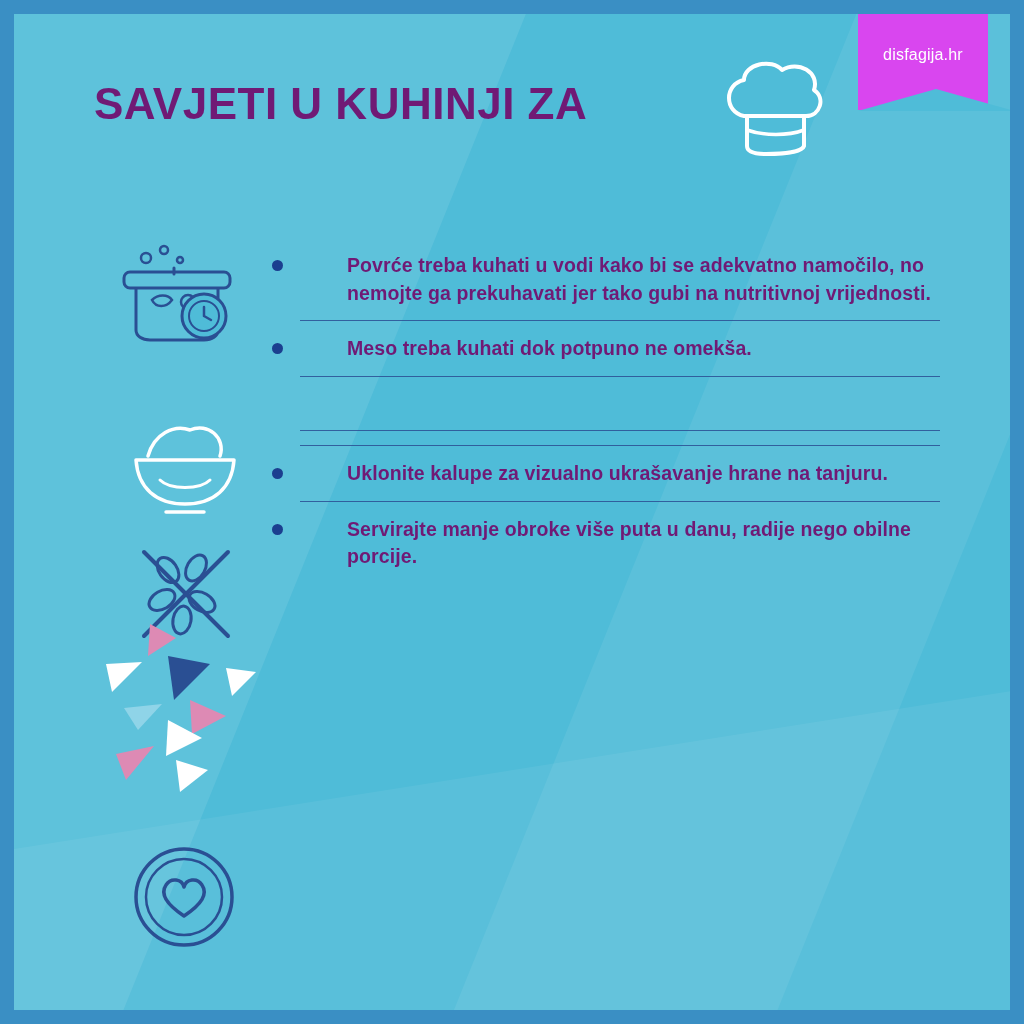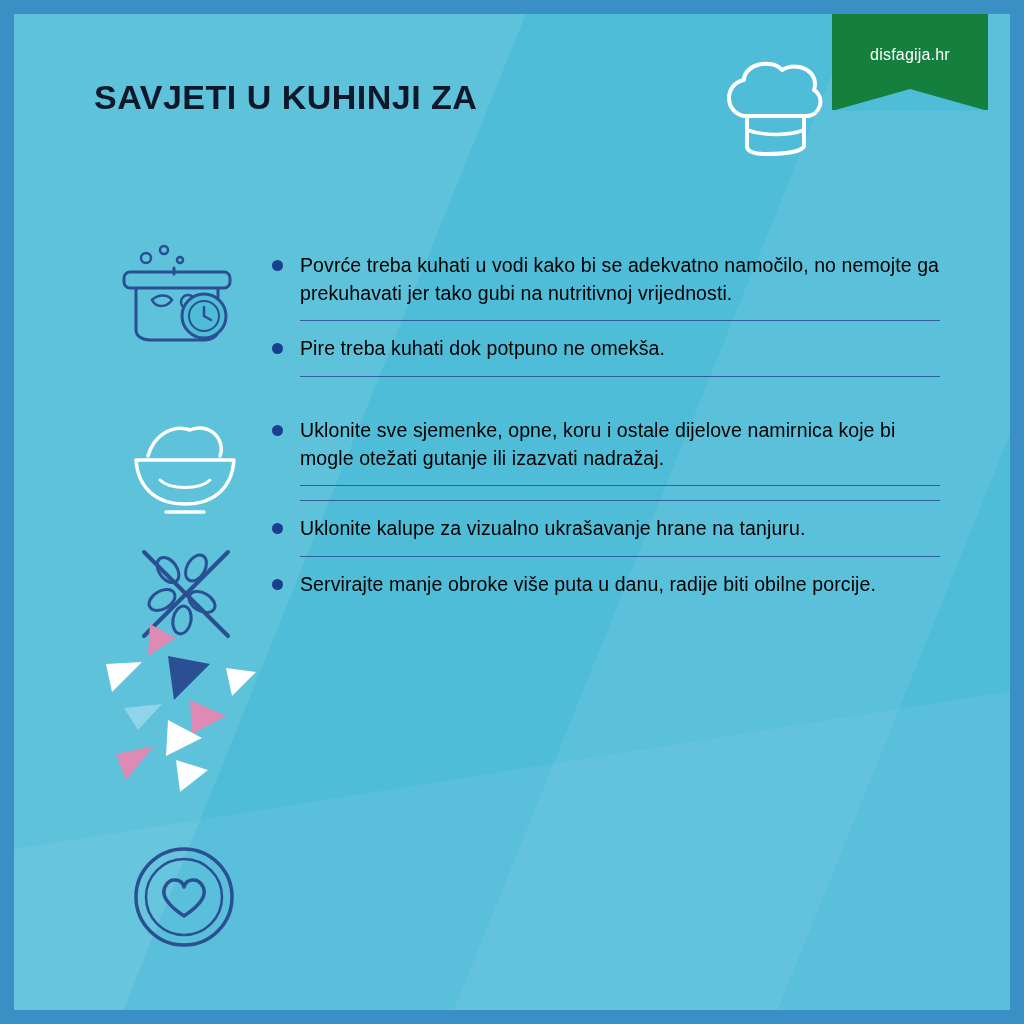--- a/index.html
+++ b/index.html
@@ -62,23 +62,23 @@
     top: 760px;
     transform: rotate(-9deg);
     background: rgba(255,255,255,0.06);
   }
 
   
   .ribbon {
     position: absolute;
     right: 22px;
     top: 0;
-    width: 156px;
+    width: 130px;
     height: 96px;
-    background: #15803d;
+    background: #d946ef;
     z-index: 5;
   }
   .ribbon-notch {
     position: absolute;
     left: 0;
     bottom: -1px;
     width: 0;
     height: 0;
     border-left: 78px solid transparent;
     border-right: 78px solid transparent;
@@ -95,22 +95,22 @@
     letter-spacing: 0.2px;
     font-family: "Liberation Sans", sans-serif;
   }
 
   
   .title {
     position: absolute;
     left: 80px;
     top: 62px;
     width: 740px;
-    color: #0f172a;
-    font-size: 34px;
+    color: #701a75;
+    font-size: 44px;
     font-weight: bold;
     line-height: 1.28;
     letter-spacing: 0.5px;
     text-transform: uppercase;
     font-family: "Liberation Sans", sans-serif;
     z-index: 4;
   }
 
   
   .chef-hat {
@@ -139,26 +139,27 @@
   .bullet {
     flex: 0 0 auto;
     width: 11px;
     height: 11px;
     border-radius: 50%;
     background: #1b3f8f;
     margin-top: 8px;
     margin-right: 17px;
   }
   .item-text {
-    color: #000000;
+    color: #701a75;
     font-size: 19.5px;
-    font-weight: normal;
+    font-weight: bold;
     line-height: 1.42;
     letter-spacing: 0.1px;
     font-family: "Liberation Sans", sans-serif;
+    margin-left: 47px;
   }
   .divider {
     height: 0;
     border-top: 1.5px solid #2a4f93;
     margin: 13px 0 14px 28px;
     width: 640px;
     opacity: 0.85;
   }
   .gap {
     height: 26px;
@@ -269,49 +270,43 @@
         <div class="item-row">
           <span class="bullet"></span>
           <span class="item-text">Povrće treba kuhati u vodi kako bi se adekvatno namočilo, no nemojte ga prekuhavati jer tako gubi na nutritivnoj vrijednosti.</span>
         </div>
       </div>
       <div class="divider"></div>
 
       <div class="item">
         <div class="item-row">
           <span class="bullet"></span>
-          <span class="item-text">Pire treba kuhati dok potpuno ne omekša.</span>
+          <span class="item-text">Meso treba kuhati dok potpuno ne omekša.</span>
         </div>
       </div>
       <div class="divider"></div>
 
       <div class="gap"></div>
 
-      <div class="item">
-        <div class="item-row">
-          <span class="bullet"></span>
-          <span class="item-text">Uklonite sve sjemenke, opne, koru i ostale dijelove namirnica koje bi mogle otežati gutanje ili izazvati nadražaj.</span>
-        </div>
-      </div>
       <div class="divider"></div>
 
       <div class="divider"></div>
 
       <div class="item">
         <div class="item-row">
           <span class="bullet"></span>
           <span class="item-text">Uklonite kalupe za vizualno ukrašavanje hrane na tanjuru.</span>
         </div>
       </div>
       <div class="divider"></div>
 
       <div class="item">
         <div class="item-row">
           <span class="bullet"></span>
-          <span class="item-text">Servirajte manje obroke više puta u danu, radije biti obilne porcije.</span>
+          <span class="item-text">Servirajte manje obroke više puta u danu, radije nego obilne porcije.</span>
         </div>
       </div>
 
     </div>
 
     <div class="ribbon">
       <div class="ribbon-text">disfagija.hr</div>
       <div class="ribbon-notch"></div>
     </div>
 

